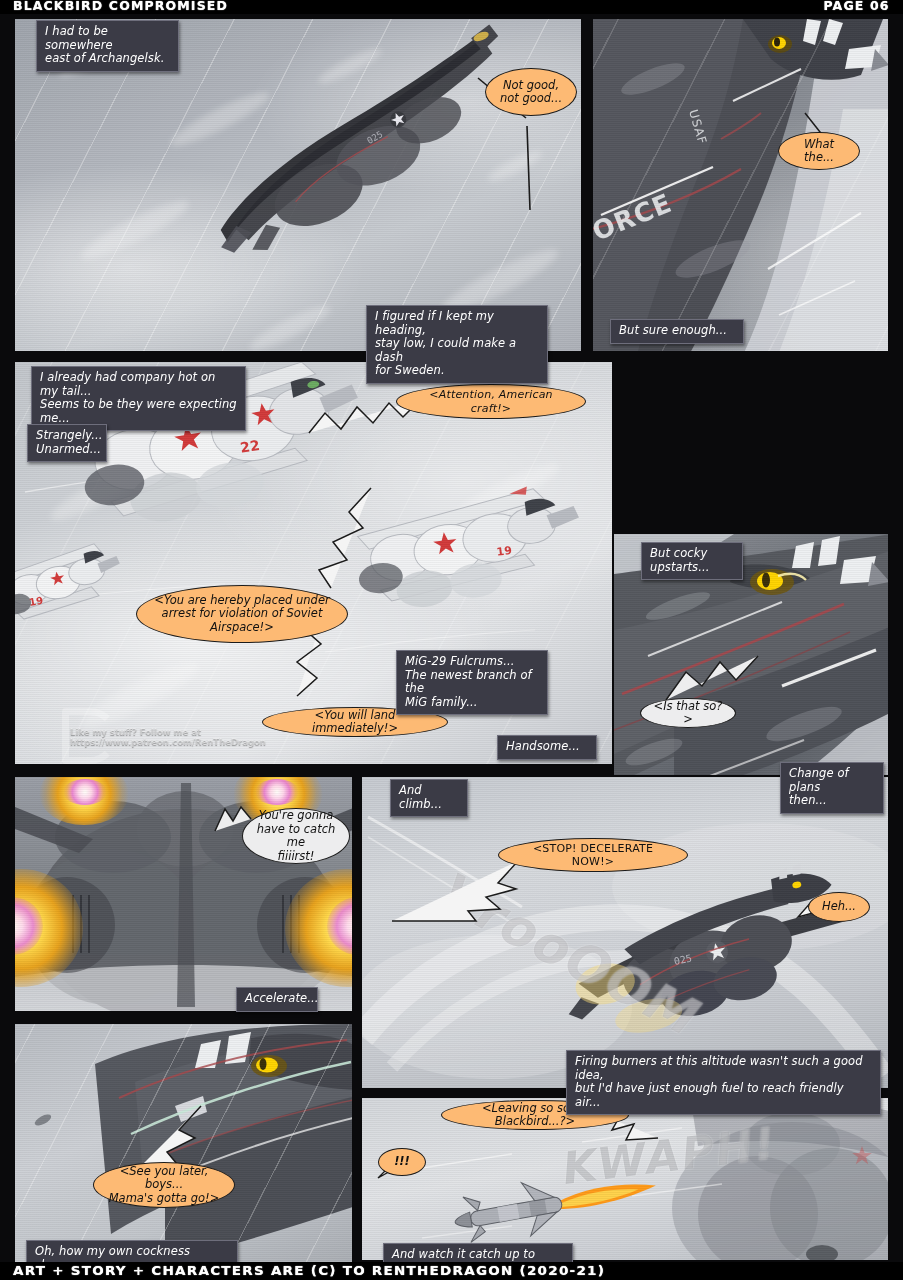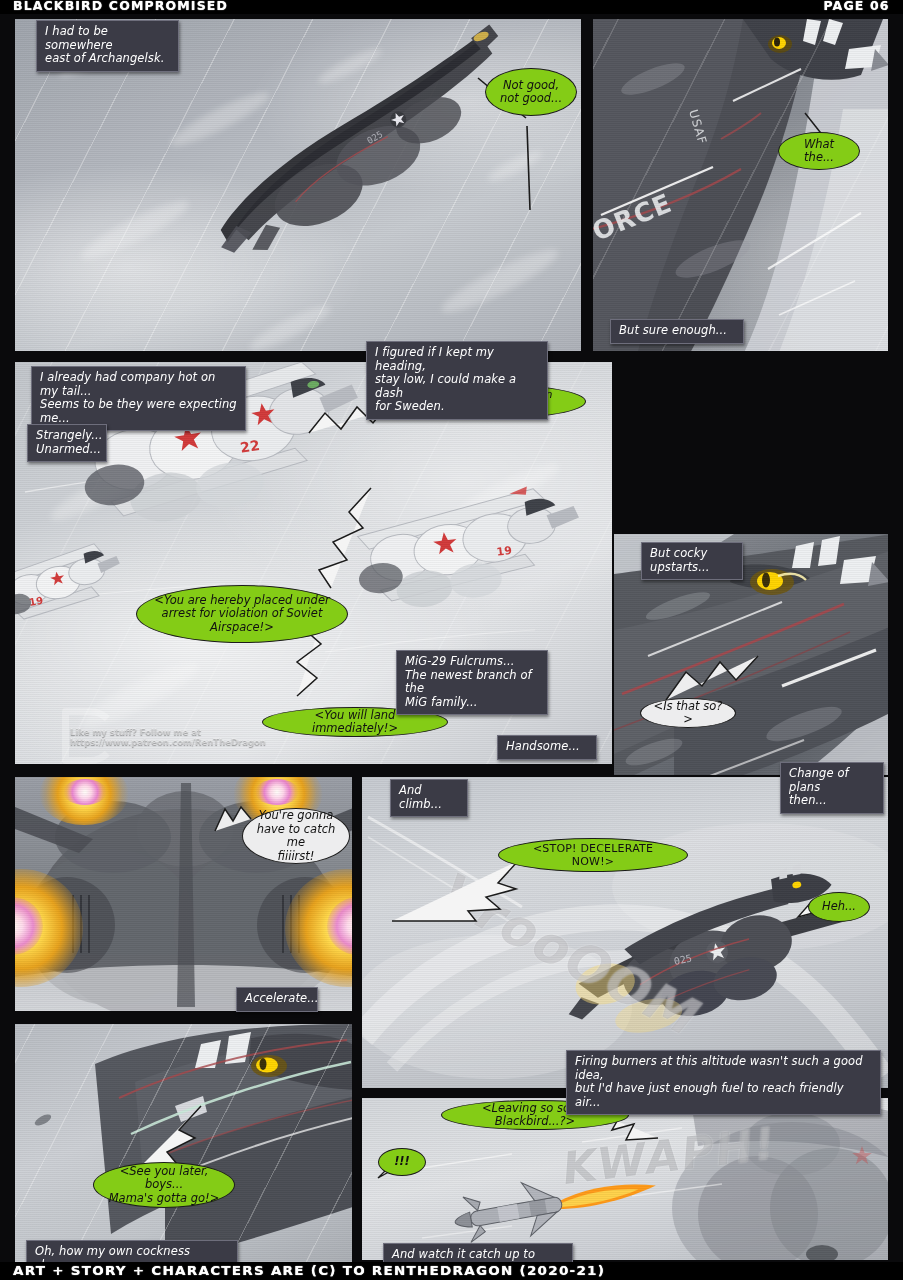--- a/index.html
+++ b/index.html
@@ -145,21 +145,21 @@
     padding: 4px 8px 5px 8px;
     z-index: 45;
     box-shadow: 1px 2px 3px rgba(0,0,0,.45);
     letter-spacing: .1px;
     white-space: pre-line;
   }
 
   
   .balloon {
     position: absolute;
-    background: #84cc16;
+    background: #fdba74;
     border: 1.6px solid #1b1b1b;
     border-radius: 50%;
     color: #111;
     font-family: "DejaVu Sans", sans-serif;
     font-size: 11.5px;
     font-style: italic;
     line-height: 13.5px;
     text-align: center;
     display: flex;
     align-items: center;
@@ -292,21 +292,21 @@
     </div>
   </div>
 
   <div class="caption" style="left:36px; top:20px; width:143px; z-index:50;">I had to be somewhere
 east of Archangelsk.</div>
 
   <div class="balloon" style="left:485px; top:68px; width:92px; height:48px;">Not good,
 not good...</div>
 
 
-  <div class="caption" style="left:366px; top:305px; width:182px; z-index:50;margin-top:36px;">I figured if I kept my heading,
+  <div class="caption" style="left:366px; top:305px; width:182px; z-index:50;">I figured if I kept my heading,
 stay low, I could make a dash
 for Sweden.</div>
 
   <div class="panel" style="left:591px; top:17px; width:299px; height:336px;">
     <div class="art sky-dark">
 
       <svg viewBox="0 0 299 336" width="299" height="336" style="position:absolute;inset:0;">
 
         <path d="M299,0 L299,336 L150,336 C190,250 210,140 230,0 Z" fill="#d2d5da" opacity=".85"></path>
         <path d="M299,90 L299,336 L185,336 C215,260 235,180 250,90 Z" fill="#e3e5e8" opacity=".7"></path>

